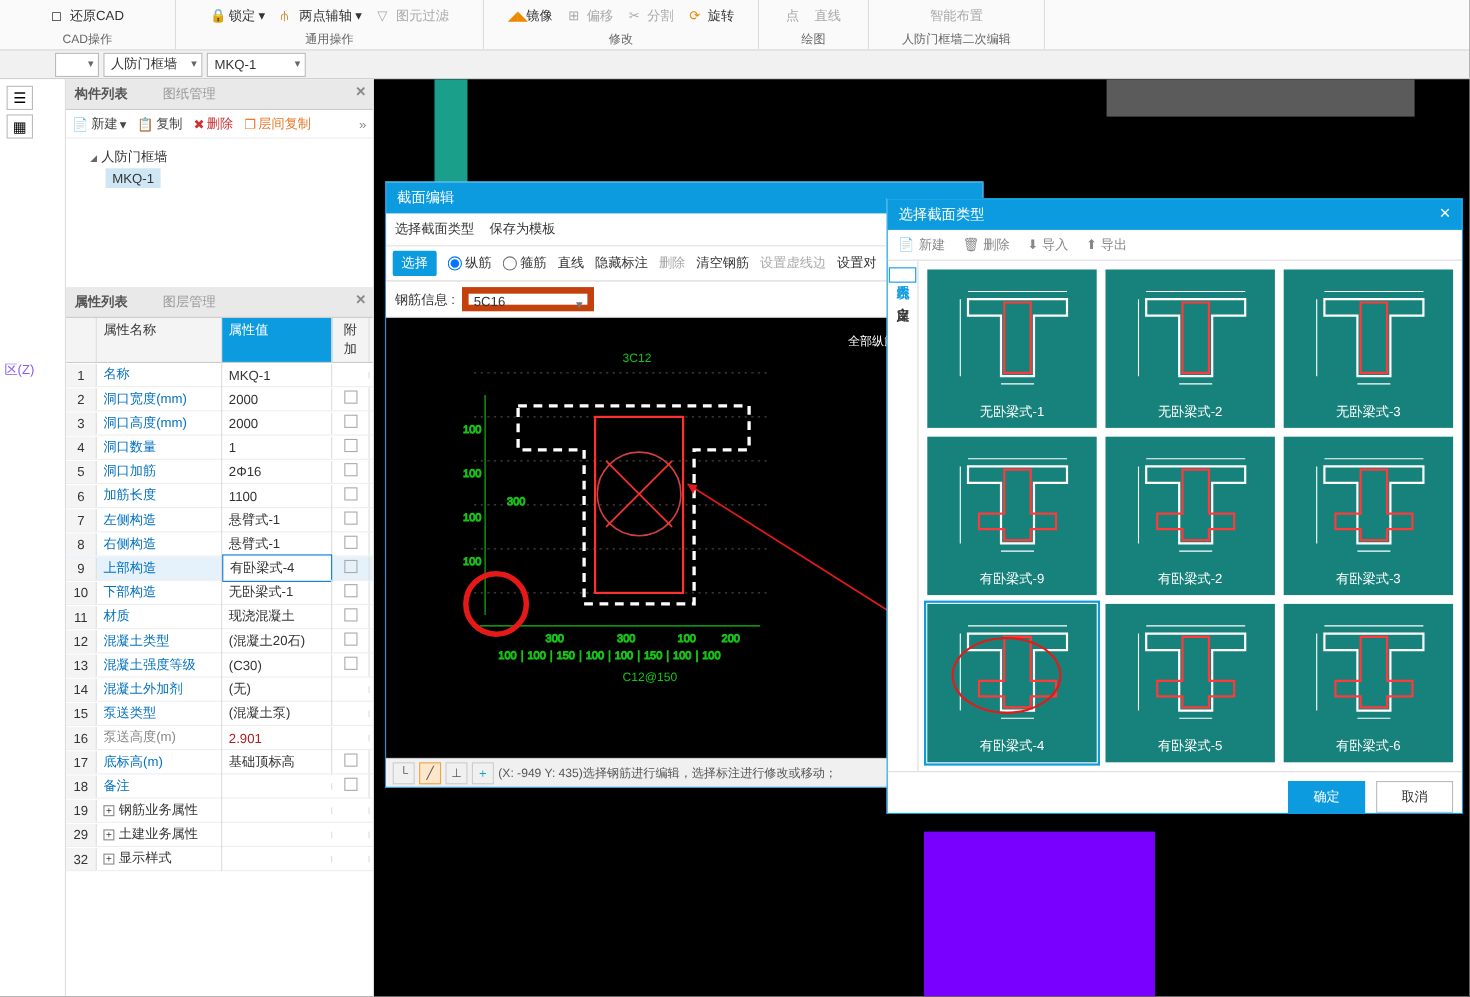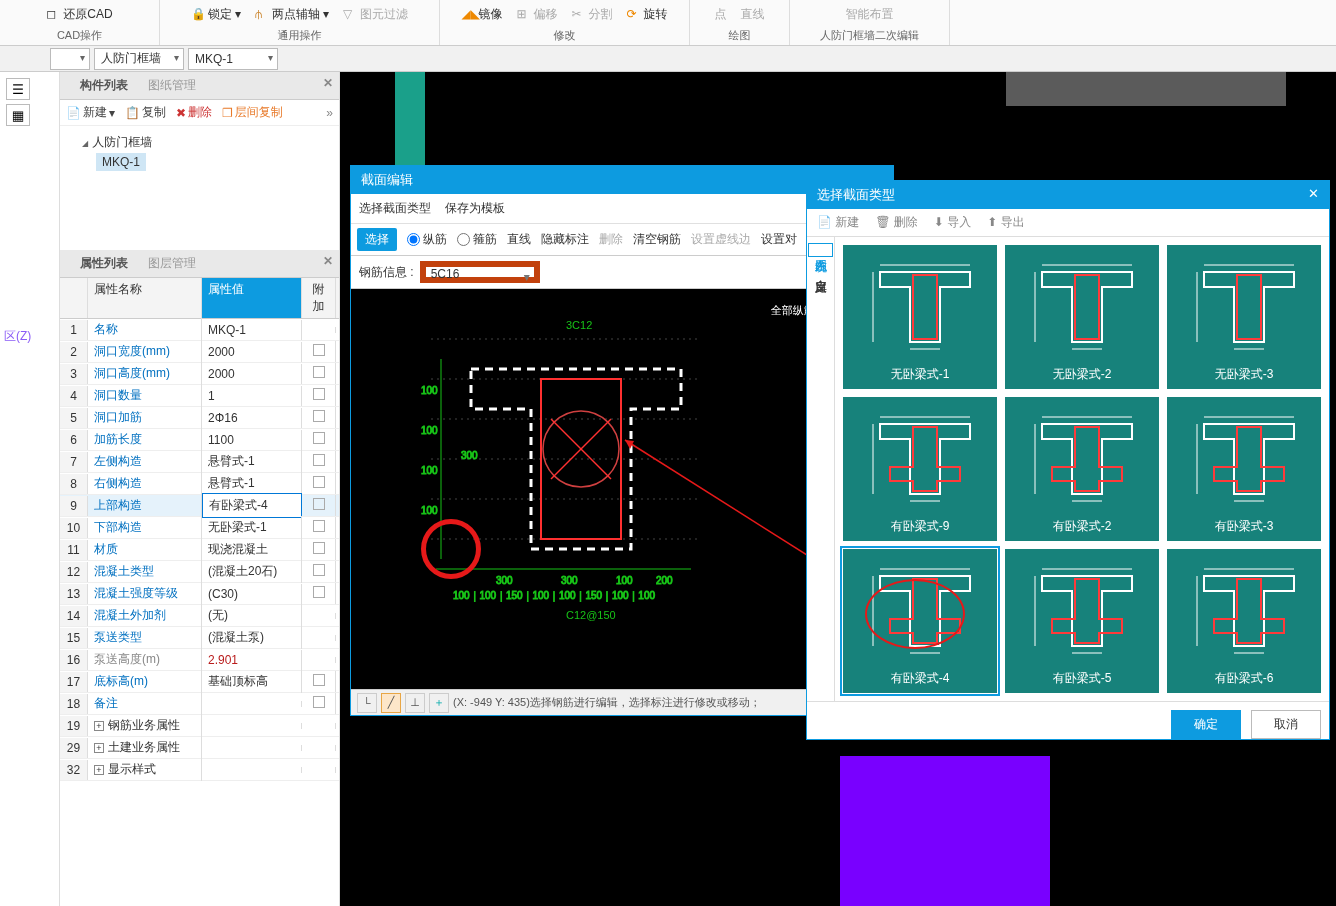--- a/index.html
+++ b/index.html
@@ -17,21 +17,21 @@
 .dd-bar { height: 26px; background: #f1f1f1; display: flex; align-items: center; padding-left: 50px; border-bottom: 1px solid #ccc; gap: 4px; }
 .dd { height: 22px; border: 1px solid #bbb; background: #fff; padding: 1px 18px 1px 6px; position: relative; min-width: 90px; display: flex; align-items: center; }
 .dd::after { content: "▾"; position: absolute; right: 4px; top: 3px; font-size: 10px; color: #666; }
 
 
 .main { display: flex; height: calc(100% - 72px); }
 .left-rail { width: 60px; background: #fff; border-right: 1px solid #ddd; padding: 4px; }
 .left-rail button { width: 24px; height: 22px; border: 1px solid #bbb; background: #fff; margin: 2px; }
 
 .side-panel { width: 280px; background: #fff; border-right: 1px solid #ddd; display: flex; flex-direction: column; }
-.panel-head { background: #e9e9e9; padding: 5px 20px; font-weight: bold; color: #555; display: flex; gap: 20px; border-bottom: 1px solid #ccc; position: relative; }
+.panel-head { background: #e9e9e9; padding: 5px 8px; font-weight: bold; color: #555; display: flex; gap: 32px; border-bottom: 1px solid #ccc; position: relative; }
 .panel-head span.alt { color: #999; font-weight: normal; }
 .panel-head .close { position: absolute; right: 6px; top: 4px; color: #888; }
 .toolbar-row { padding: 4px 6px; display: flex; gap: 10px; border-bottom: 1px solid #eee; align-items: center; }
 .tool-link { color: #444; display: flex; align-items: center; gap: 2px; cursor: pointer; }
 .tool-link.red { color: #c33; }
 .tool-link.orange { color: #e87a2a; }
 .search-box { border: 1px solid #ccc; height: 22px; margin: 3px 6px; display: flex; align-items: center; padding: 0 4px; color: #aaa; }
 .tree { padding: 6px 4px 4px 8px; height: 120px; }
 .tree-item { padding: 2px 0 2px 14px; color: #333; }
 .tree-item.sel { background: #cfe6f5; display: inline-block; padding: 2px 6px; }
@@ -192,21 +192,21 @@
       <span class="tool-link">📋 <span>复制</span></span>
       <span class="tool-link red">✖ <span>删除</span></span>
       <span class="tool-link orange">❐ <span>层间复制</span></span>
       <span style="margin-left:auto;color:#888">»</span>
     </div>
     <div class="tree">
       <div class="tree-item tree-parent">人防门框墙</div>
       <div style="padding-left:28px"><span class="tree-item sel">MKQ-1</span></div>
     </div>
 
-    <div class="panel-head" style="margin-top:4px">
+    <div class="panel-head" style="margin-top:15px">
       <span>属性列表</span>
       <span class="alt">图层管理</span>
       <span class="close">✕</span>
     </div>
     <div class="prop-table">
       <div class="prop-head">
         <div class="col-idx"></div>
         <div class="col-name">属性名称</div>
         <div class="col-val hd">属性值</div>
         <div class="col-extra">附加</div>

